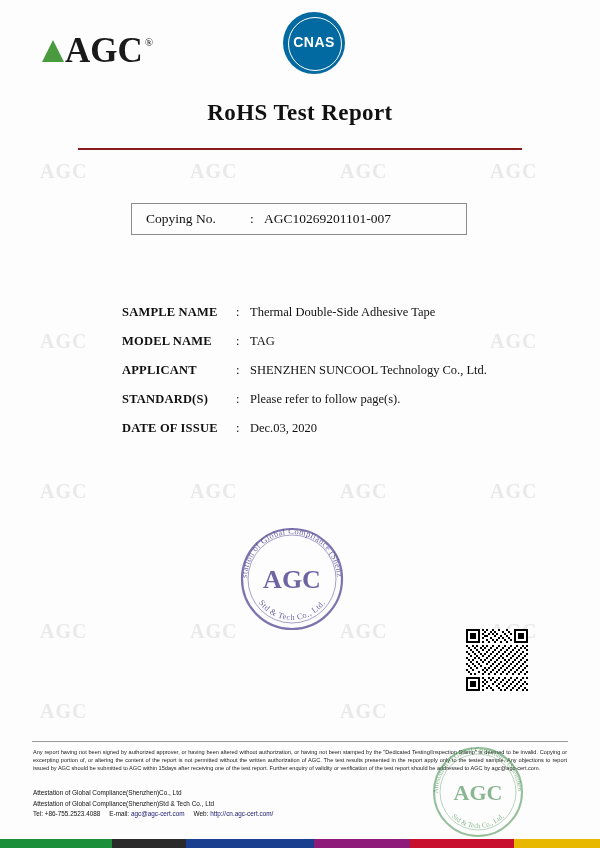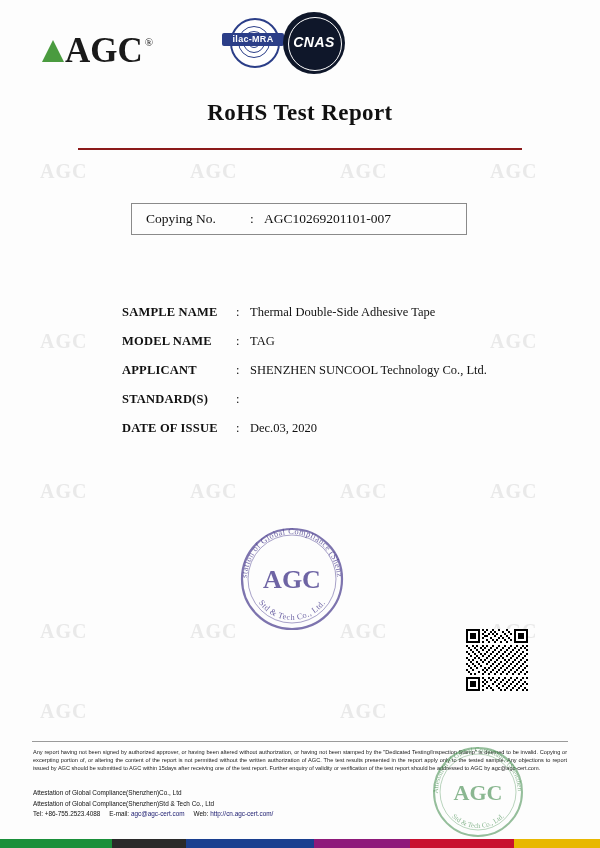--- a/index.html
+++ b/index.html
@@ -98,22 +98,21 @@
     left: 283px;
     top: 12px;
     width: 72px;
     height: 62px;
   }
   .cnas-circle {
     position: absolute;
     left: 0; top: 0;
     width: 62px; height: 62px;
     border-radius: 50%;
-    background: #0f172a;
-    font-style: italic;
+    background: #0369a1;
   }
   .cnas-inner {
     position: absolute;
     left: 5px; top: 5px;
     width: 52px; height: 52px;
     border-radius: 50%;
     border: 1.5px solid #ffffff;
   }
   .cnas-label {
     position: absolute;
@@ -353,28 +352,20 @@
     <div class="wm" style="left:340px; top:700px;">AGC</div>
   </div>
 
   <div class="header">
     <div class="agc-logo">
       <div class="agc-tri"></div>
       <div class="agc-text">AGC</div>
       <div class="agc-reg">®</div>
     </div>
 
-    <div class="ilac">
-      <div class="ilac-circle">
-        <div class="ilac-arc" style="left:6px;  top:6px;  width:30px; height:30px;"></div>
-        <div class="ilac-arc" style="left:11px; top:11px; width:20px; height:20px;"></div>
-        <div class="ilac-arc" style="left:16px; top:16px; width:10px; height:10px;"></div>
-      </div>
-      <div class="ilac-band">ilac-MRA</div>
-    </div>
 
     <div class="cnas">
       <div class="cnas-circle">
         <div class="cnas-inner"></div>
         <div class="cnas-label">CNAS</div>
       </div>
     </div>
 
   </div>
 
@@ -401,20 +392,21 @@
       <div class="field-value">TAG</div>
     </div>
     <div class="field-row">
       <div class="field-label">APPLICANT</div>
       <div class="field-colon">:</div>
       <div class="field-value">SHENZHEN  SUNCOOL  Technology Co., Ltd.</div>
     </div>
     <div class="field-row">
       <div class="field-label">STANDARD(S)</div>
       <div class="field-colon">:</div>
+      <div class="field-value">Please refer to follow page(s).</div>
     </div>
     <div class="field-row">
       <div class="field-label">DATE OF ISSUE</div>
       <div class="field-colon">:</div>
       <div class="field-value">Dec.03, 2020</div>
     </div>
   </div>
 
 
   <div class="stamp">

